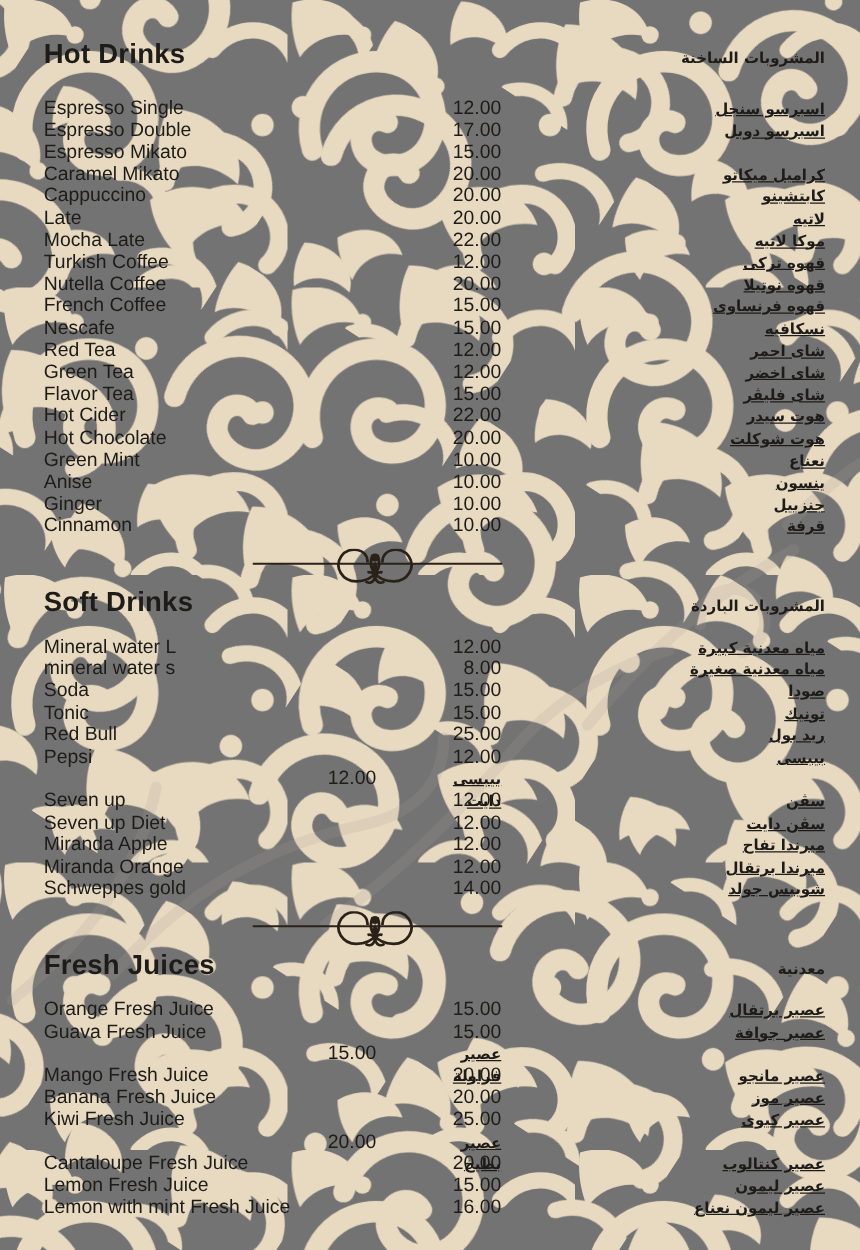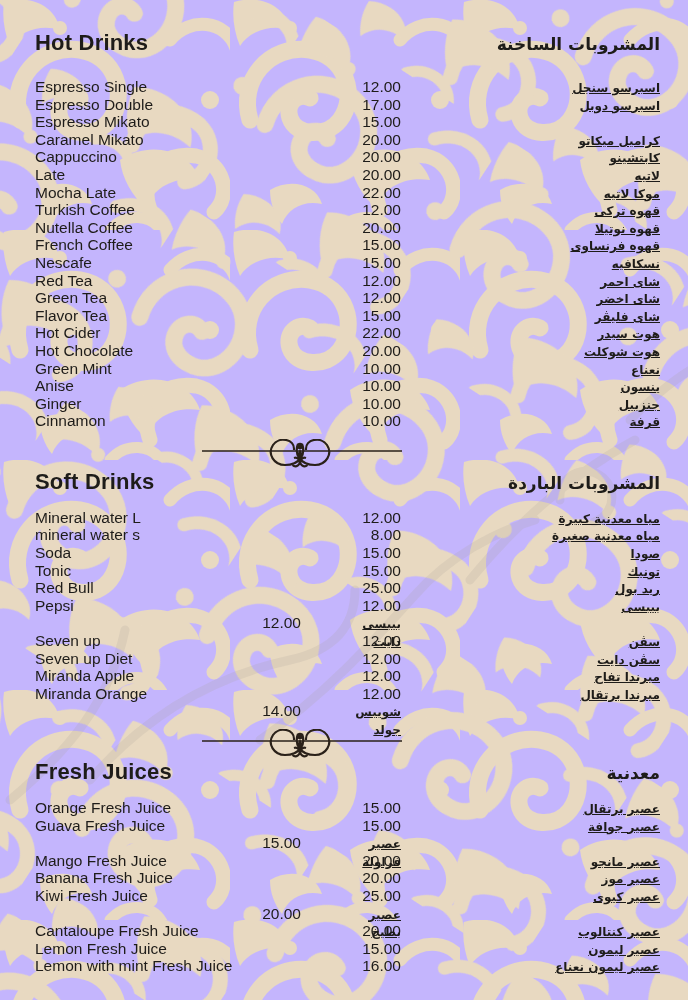--- a/index.html
+++ b/index.html
@@ -1,30 +1,30 @@
 <!DOCTYPE html>
 <html><head>
 <meta charset="utf-8">
 <style>
   html,body { margin:0; padding:0; background:#888; }
   .page {
     position:relative; width:688px; height:1000px; margin:0 auto;
-    background:#c4b5fd; overflow:hidden;
+    background:#737373; overflow:hidden;
     font-family:"Liberation Sans", sans-serif; color:#1e1c19;
   }
   .bg-svg { position:absolute; left:0; top:0; z-index:0; }
   .watermark { position:absolute; left:-30px; top:260px; z-index:1; opacity:.55; }
   .content {
     position:absolute; inset:0; z-index:2; box-sizing:border-box;
     padding:30px 28px 0 35px;
   }
   .sec-head { display:flex; justify-content:space-between; align-items:baseline; height:26px; }
   .sec-head .en { font-size:22px; font-weight:bold; margin:0; letter-spacing:.2px; }
   .sec-head .ar {
-    font-size:17px; font-weight:bold; margin:0; direction:rtl;
+    font-size:12px; font-weight:bold; margin:0; direction:rtl;
     font-family:"DejaVu Sans", sans-serif;
   }
   .rows { margin-top:14px; }
   .menu-section.first .rows { margin-top:22px; }
   .row {
     display:grid; grid-template-columns:266px 61px 1fr;
     align-items:baseline; height:17.6px; line-height:17.6px; font-size:15.5px;gap:39px;
   }
   .row .price { text-align:right; font-variant-numeric:tabular-nums; }
   .row .ar {
@@ -261,20 +261,21 @@
             <span class="en">Miranda Apple</span>
             <span class="price">12.00</span>
             <span class="ar">ميرندا تفاح</span>
           </div>
           <div class="row">
             <span class="en">Miranda Orange</span>
             <span class="price">12.00</span>
             <span class="ar">ميرندا برتقال</span>
           </div>
           <div class="row">
+            <span class="en">Schweppes gold</span>
             <span class="price">14.00</span>
             <span class="ar">شويبس جولد</span>
           </div>
         </div>
       </section>
     <div class="divider">
       <svg width="200" height="30" viewBox="0 0 200 30">
         <g fill="none" stroke="#2a2119" stroke-width="1.6">
           <path d="M0 12 H200"></path>
         </g>

